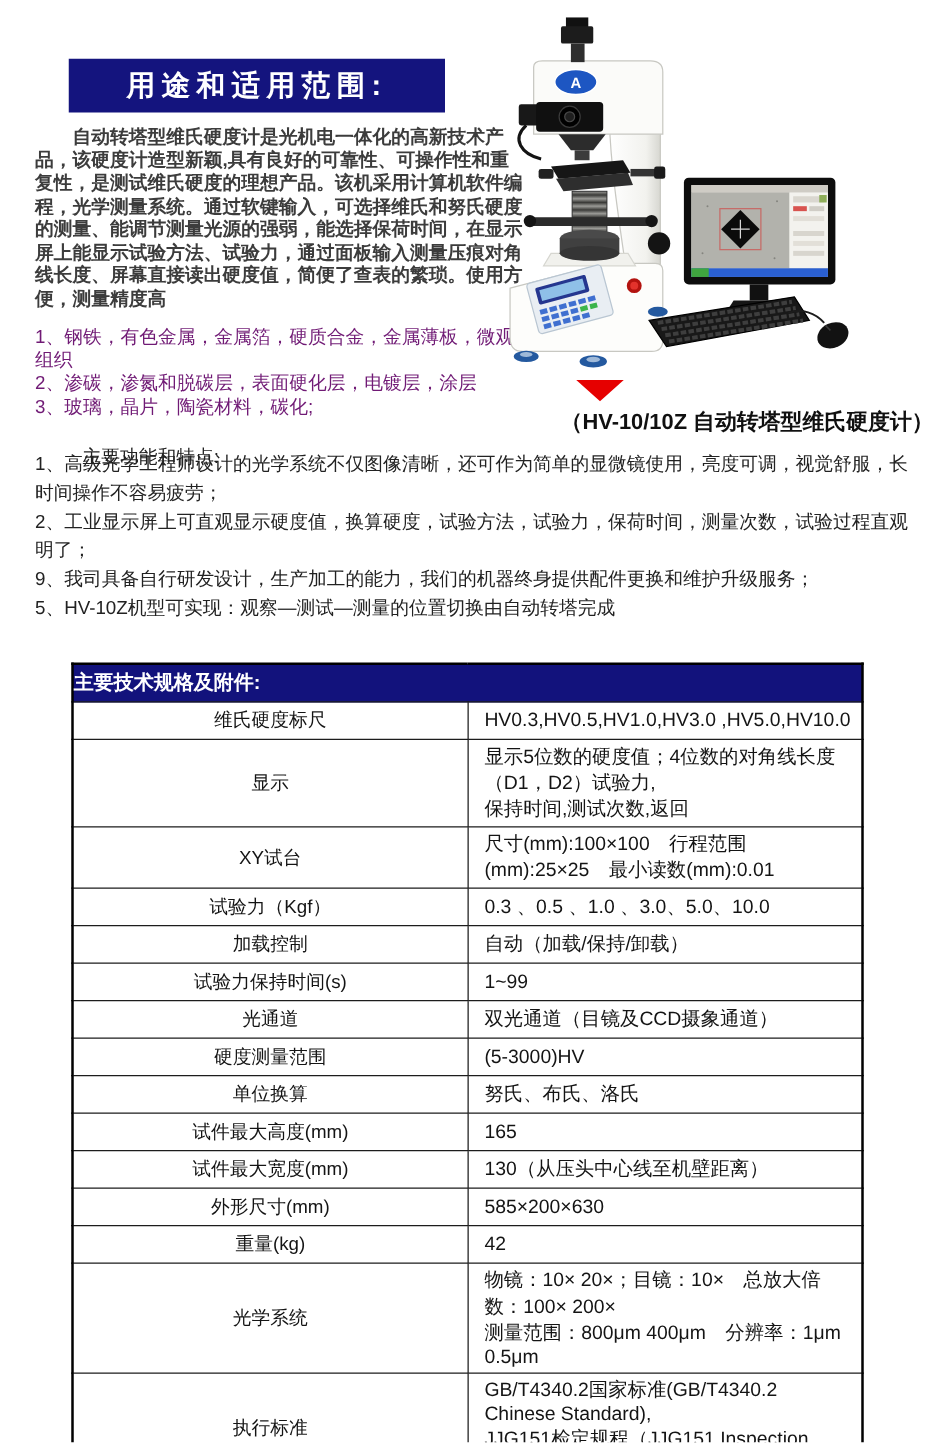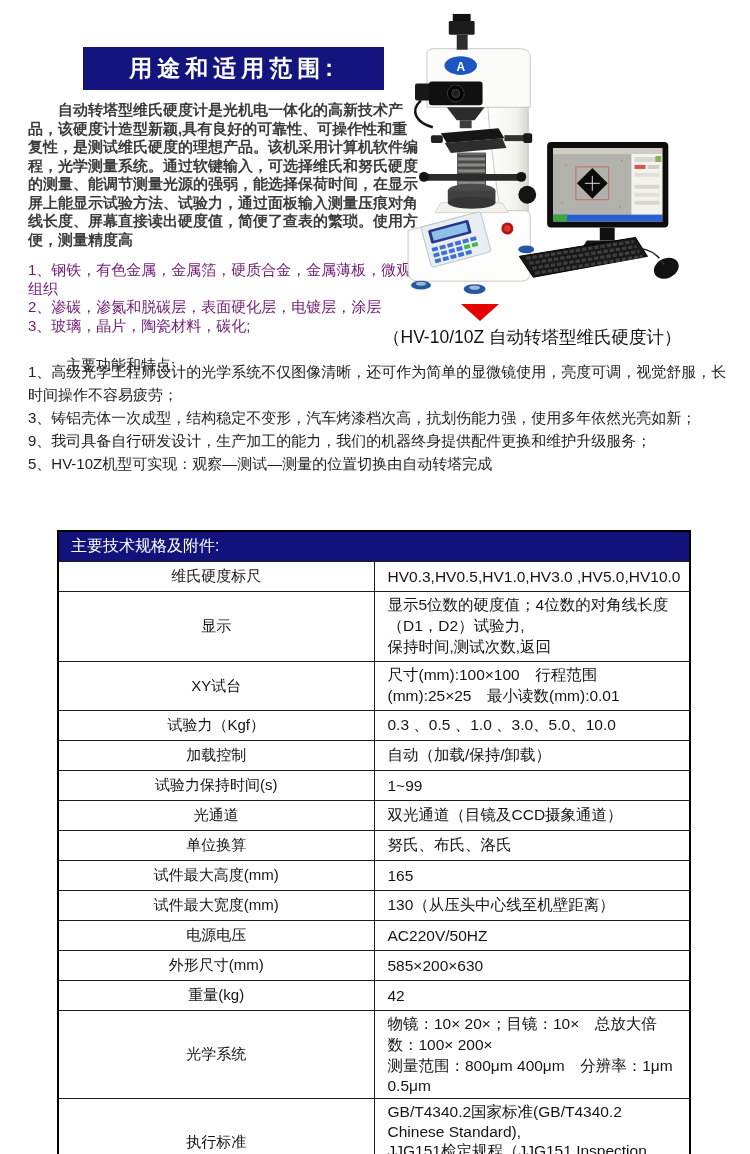--- a/index.html
+++ b/index.html
@@ -2,55 +2,55 @@
 <html><head>
 <meta charset="utf-8">
 <style>
   * { margin:0; padding:0; box-sizing:border-box; }
   body { background:#ffffff; font-family:"Liberation Sans","DejaVu Sans",sans-serif; }
   #page { position:relative; width:750px; height:1154px; background:#ffffff; overflow:hidden; }
 
   .sec1-header {
     position:absolute; left:55px; top:47px; width:301px; height:43px;
     background:#14147e; color:#ffffff; font-weight:bold; font-size:23px;
-    letter-spacing:5px; display:flex; align-items:center; justify-content:center;margin-left:28px;
+    letter-spacing:5px; display:flex; align-items:center; justify-content:center;
   }
   .intro {
     position:absolute; left:28px; top:101px; width:394px;
     font-size:15px; line-height:18.5px; color:#3c3c3c; text-indent:2em;font-weight:bold;
   }
   .apps {
     position:absolute; left:28px; top:261px; width:394px;
     font-size:15px; line-height:18.5px; color:#701a75;
   }
   .product-photo { position:absolute; left:390px; top:8px; width:350px; height:298px; }
   .red-triangle {
     position:absolute; left:461px; top:304px; width:0; height:0;
     border-left:19px solid transparent; border-right:19px solid transparent;
     border-top:17px solid #e60000;
   }
   .caption {
-    position:absolute; left:383px; top:325px; width:364px; text-align:left;
-    font-size:17.5px; font-weight:normal; color:#101010;
+    position:absolute; left:383px; top:325px; width:364px; text-align:right;
+    font-size:17.5px; font-weight:bold; color:#101010;
   }
   .features-title { position:absolute; left:34px; top:356px; font-size:15px; color:#222222;margin-left:32px; }
   .features {
     position:absolute; left:28px; top:360px; width:708px;
     font-size:15px; line-height:23px; color:#222222;
   }
 
   .spec-table {
     position:absolute; left:57px; top:530px; width:634px;
     border-collapse:collapse; table-layout:fixed;
     border:2.5px solid #000000;
   }
   .spec-table th, .spec-table td { border:1.6px solid #1c1c1c; }
   .spec-table th {
     background:#12127c; color:#ffffff; text-align:left;
-    font-size:16px; font-weight:normal; padding:4px 12px; height:22px;
+    font-size:16px; font-weight:bold; padding:4px 0; height:22px;
   }
   .label-cell {
     width:147px; text-align:center; font-size:15px; color:#141414;
     padding:3px 2px; vertical-align:middle;
   }
   .value-cell {
     font-size:15.5px; color:#141414; padding:3px 8px 3px 13px;
     white-space:pre-line; vertical-align:middle;
   }
   tr.r-normal td { height:30px; }
@@ -216,21 +216,21 @@
       <line x1="271" y1="254" x2="275" y2="258" stroke="#3a3a3a" stroke-width="1.2"></line>
     </g>
   </svg>
 
   <div class="red-triangle"></div>
   <div class="caption">（HV-10/10Z 自动转塔型维氏硬度计）</div>
 
   <div class="features-title">主要功能和特点:</div>
   <div class="features">
     <div>1、高级光学工程师设计的光学系统不仅图像清晰，还可作为简单的显微镜使用，亮度可调，视觉舒服，长时间操作不容易疲劳；</div>
-    <div>3、铸铝壳体一次成型，结构稳定不变形，汽车烤漆档次高，抗划伤能力强，使用多年依然光亮如新；</div>
+    <div>2、工业显示屏上可直观显示硬度值，换算硬度，试验方法，试验力，保荷时间，测量次数，试验过程直观明了；</div>
     <div>9、我司具备自行研发设计，生产加工的能力，我们的机器终身提供配件更换和维护升级服务；</div>
     <div>5、HV-10Z机型可实现：观察—测试—测量的位置切换由自动转塔完成</div>
   </div>
 
   <table class="spec-table">
     <tbody>
         <tr>
       <th colspan="2">主要技术规格及附件:</th>
     </tr>
     <tr class="r-normal">
@@ -256,34 +256,34 @@
     </tr>
     <tr class="r-normal">
       <td class="label-cell">试验力保持时间(s)</td>
       <td class="value-cell">1~99</td>
     </tr>
     <tr class="r-normal">
       <td class="label-cell">光通道</td>
       <td class="value-cell">双光通道（目镜及CCD摄象通道）</td>
     </tr>
     <tr class="r-normal">
+      <td class="label-cell">硬度测量范围</td>
+      <td class="value-cell">(5-3000)HV</td>
+    </tr>
+    <tr class="r-normal">
       <td class="label-cell">单位换算</td>
       <td class="value-cell">努氏、布氏、洛氏</td>
     </tr>
     <tr class="r-normal">
       <td class="label-cell">试件最大高度(mm)</td>
       <td class="value-cell">165</td>
     </tr>
     <tr class="r-normal">
       <td class="label-cell">试件最大宽度(mm)</td>
       <td class="value-cell">130（从压头中心线至机壁距离）</td>
-    </tr>
-    <tr class="r-normal">
-      <td class="label-cell">电源电压</td>
-      <td class="value-cell">AC220V/50HZ</td>
     </tr>
     <tr class="r-normal">
       <td class="label-cell">外形尺寸(mm)</td>
       <td class="value-cell">585×200×630</td>
     </tr>
     <tr class="r-normal">
       <td class="label-cell">重量(kg)</td>
       <td class="value-cell">42</td>
     </tr>
     <tr class="r-tall">

